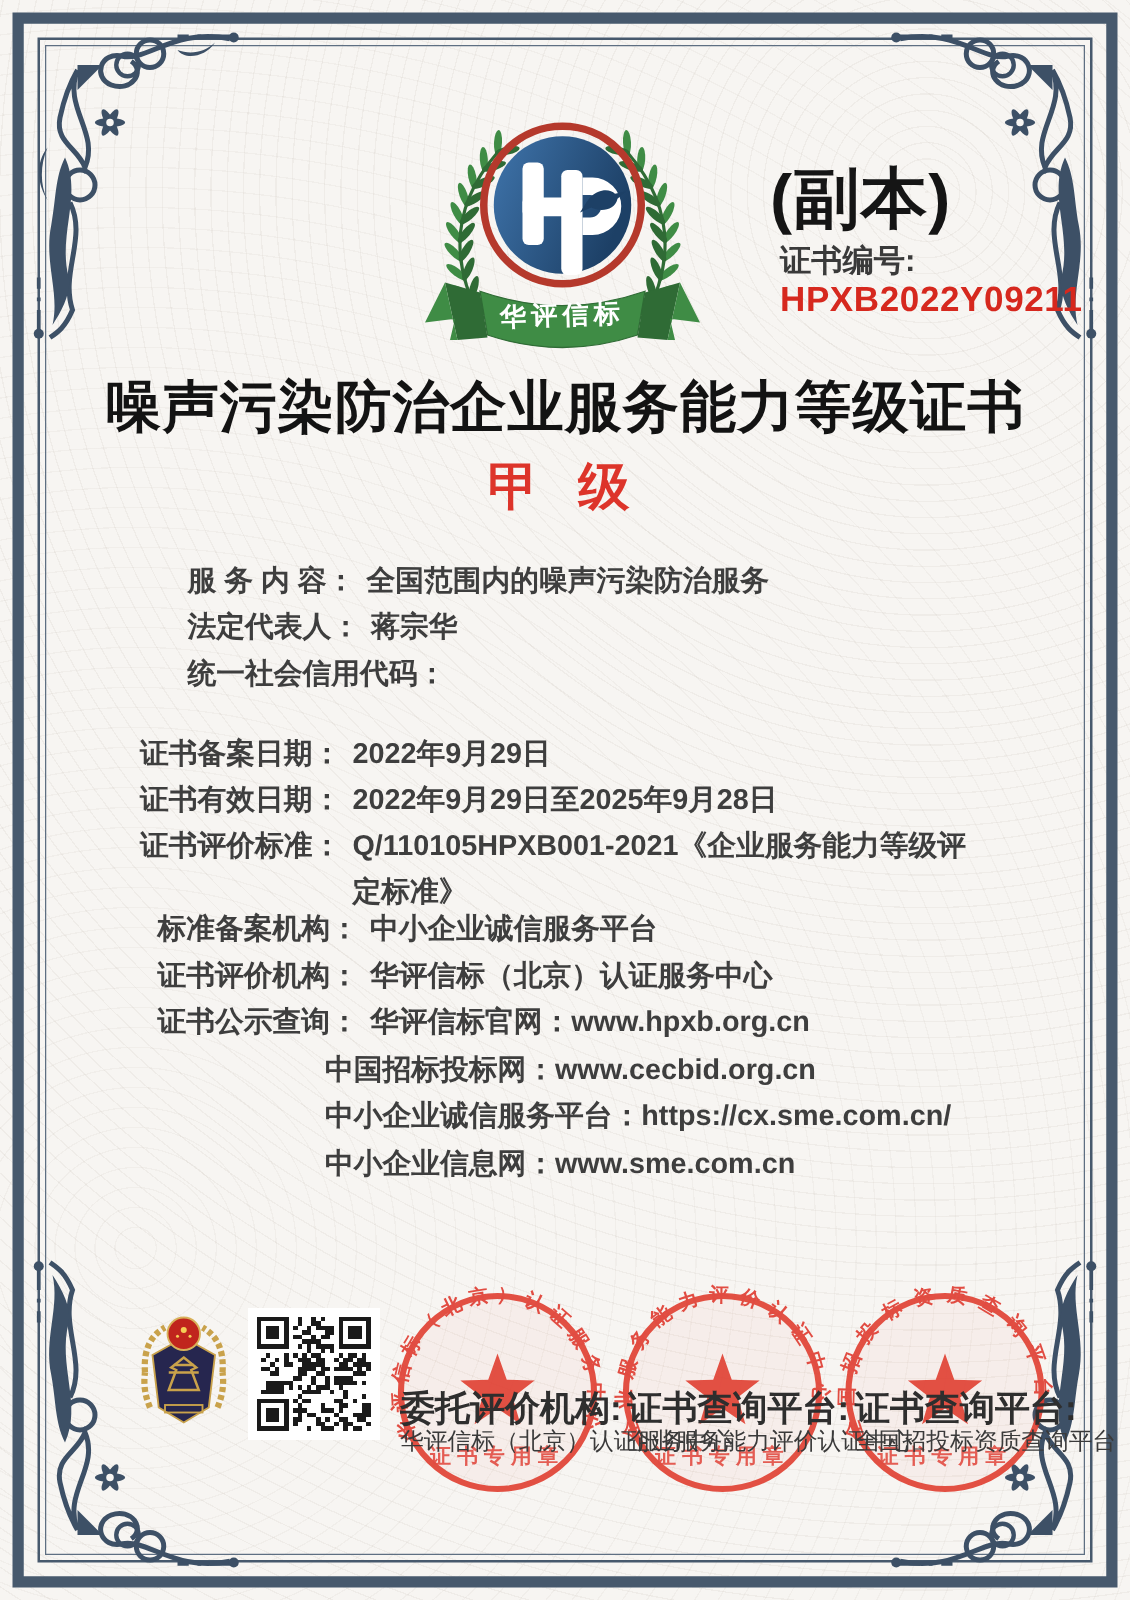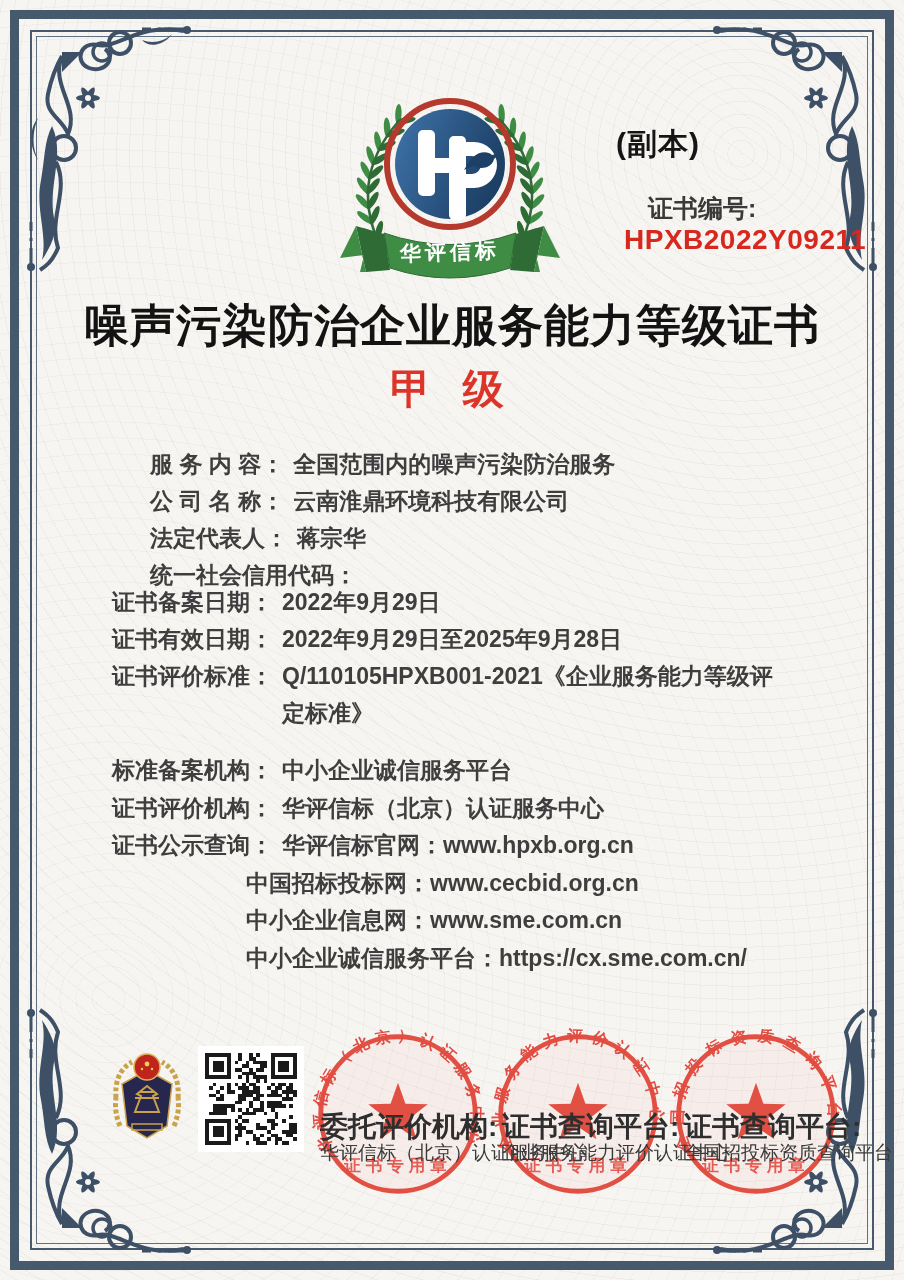--- a/index.html
+++ b/index.html
@@ -15,28 +15,28 @@
   .border-outer{position:absolute; inset:10px; border:9px solid #47596d;}
   .border-mid{position:absolute; inset:30px; border:2px solid #47596d;}
   .border-inner{position:absolute; inset:36px; border:1px solid #5e6f82;}
   .corner{position:absolute; width:170px; height:250px; color:#3d5066;}
   .corner.tl{top:22px; left:22px;}
   .corner.tr{top:22px; right:22px; transform:scaleX(-1);}
   .corner.bl{bottom:22px; left:22px; transform:scaleY(-1);}
   .corner.br{bottom:22px; right:22px; transform:scale(-1,-1);}
   
   .logo{position:absolute; left:332px; top:84px; width:236px; height:200px;}
-  .copy-label{position:absolute; left:616px; top:124px; font-size:30px; font-weight:bold; color:#151515; letter-spacing:1px;}
-  .certno-label{position:absolute; left:648px; top:192px; font-size:25px; font-weight:bold; color:#3a3a3a;}
+  .copy-label{position:absolute; left:616px; top:124px; font-size:53px; font-weight:bold; color:#151515; letter-spacing:1px;}
+  .certno-label{position:absolute; left:624px; top:192px; font-size:25px; font-weight:bold; color:#3a3a3a;}
   .certno-value{position:absolute; left:624px; top:224px; font-size:28px; font-weight:bold; color:#d6281e; letter-spacing:0.5px;}
   .title{position:absolute; left:0; top:296px; width:100%; text-align:center; font-size:45px; font-weight:bold; color:#131313; letter-spacing:1px;}
   .grade{position:absolute; left:0; top:362px; width:100%; text-align:center; font-size:41px; font-weight:bold; color:#dd342a; letter-spacing:10px;}
   
   .info{position:absolute; left:112px; width:690px; color:#3e3e3e; font-size:23px; font-weight:bold; line-height:37px;}
-  .b1{top:446px;margin-left:38px;} .b2{top:584px;} .b3{top:752px;}
+  .b1{top:446px;margin-left:38px;} .b2{top:584px;} .b3{top:724px;margin-left:14px;}
   .row{display:flex; align-items:flex-start;}
   .lbl{white-space:pre; flex-shrink:0;}
   .val{margin-left:9px; max-width:508px;}
   .row.indent{margin-left:125px;}
   .b3 .row{margin-bottom:0.5px;}
   
   .emblem{position:absolute; left:102px; top:1046px; width:90px; height:100px;}
   .qr{position:absolute; left:198px; top:1046px; width:106px; height:106px;}
   .org-name{position:absolute; left:80px; top:1136px; width:236px; text-align:center; font-size:21px; font-weight:bold; color:#2f2f2f;}
   .seal{position:absolute; width:176px; height:176px; opacity:0.88; z-index:2;}
@@ -234,24 +234,20 @@
 
   <div class="title">噪声污染防治企业服务能力等级证书</div>
   <div class="grade">甲 级</div>
 
   <div class="info b1">
     <div class="row">
         <span class="lbl">服 务 内 容：</span>
         <span class="val">全国范围内的噪声污染防治服务</span>
       </div>
     <div class="row">
-        <span class="lbl">公 司 名 称：</span>
-        <span class="val">云南淮鼎环境科技有限公司</span>
-      </div>
-    <div class="row">
         <span class="lbl">法定代表人：</span>
         <span class="val">蒋宗华</span>
       </div>
     <div class="row">
         <span class="lbl">统一社会信用代码：</span>
       </div>
   </div>
 
   <div class="info b2">
     <div class="row">
@@ -278,24 +274,24 @@
         <span class="val">华评信标（北京）认证服务中心</span>
       </div>
     <div class="row">
         <span class="lbl">证书公示查询：</span>
         <span class="val">华评信标官网：www.hpxb.org.cn</span>
       </div>
     <div class="row indent">
         <span class="val">中国招标投标网：www.cecbid.org.cn</span>
       </div>
     <div class="row indent">
+        <span class="val">中小企业诚信服务平台：https://cx.sme.com.cn/</span>
+      </div>
+    <div class="row indent">
         <span class="val">中小企业信息网：www.sme.com.cn</span>
-      </div>
-    <div class="row indent">
-        <span class="val">中小企业诚信服务平台：https://cx.sme.com.cn/</span>
       </div>
   </div>
 
   <svg class="emblem" viewBox="0 0 90 100">
     <path d="M14,52 Q12,26 30,16" fill="none" stroke="#c9a24b" stroke-width="5" stroke-dasharray="4 2.5"></path>
     <path d="M76,52 Q78,26 60,16" fill="none" stroke="#c9a24b" stroke-width="5" stroke-dasharray="4 2.5"></path>
     <path d="M18,80 Q12,66 14,52" fill="none" stroke="#c9a24b" stroke-width="5" stroke-dasharray="4 2.5"></path>
     <path d="M72,80 Q78,66 76,52" fill="none" stroke="#c9a24b" stroke-width="5" stroke-dasharray="4 2.5"></path>
     <path d="M45,24 L70,38 L65,80 L45,92 L25,80 L20,38 Z" fill="#26264f" stroke="#c9a24b" stroke-width="1.5"></path>
     <circle cx="45" cy="21" r="13" fill="#c0251d" stroke="#d8b15a" stroke-width="1.5"></circle>

